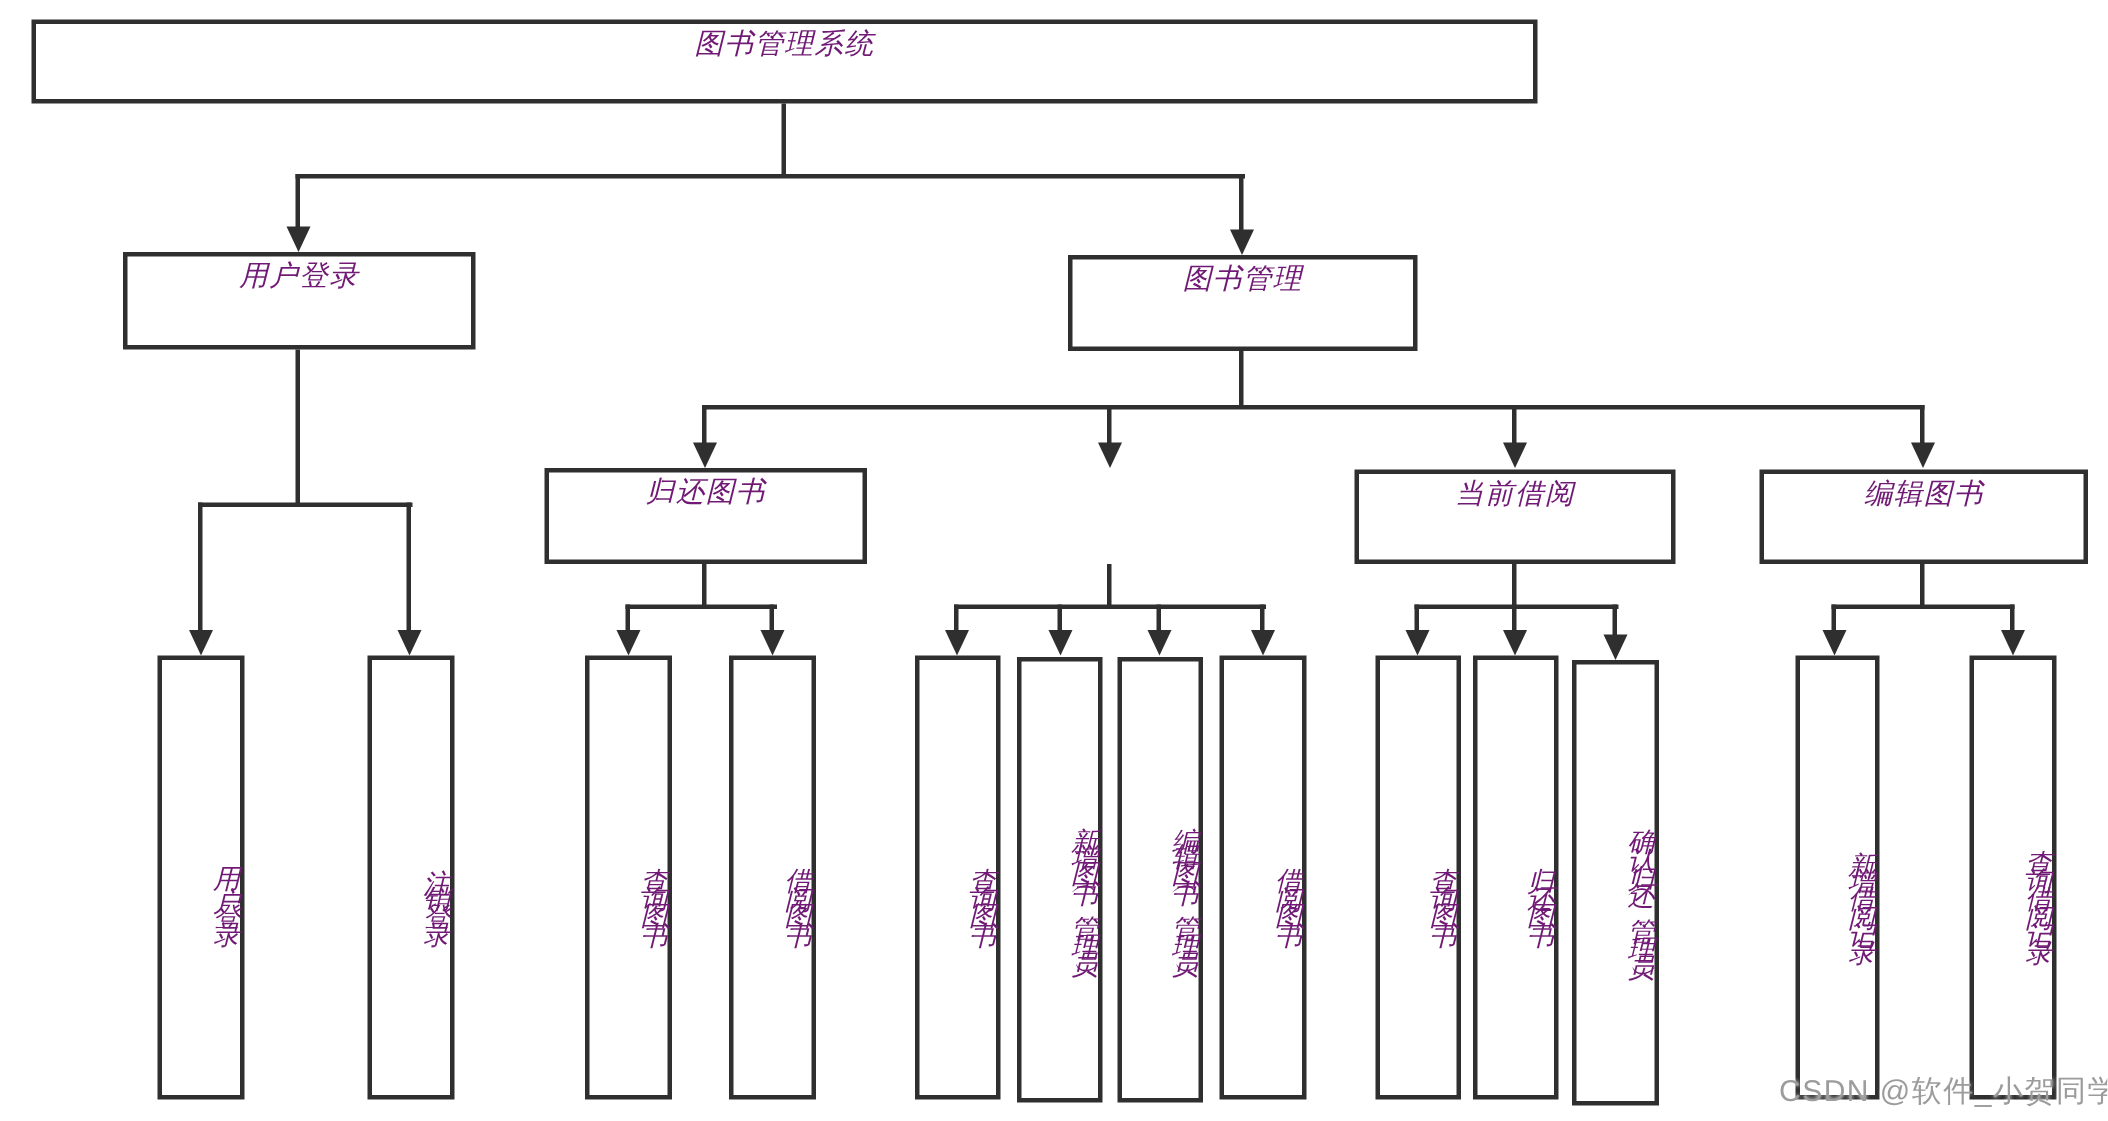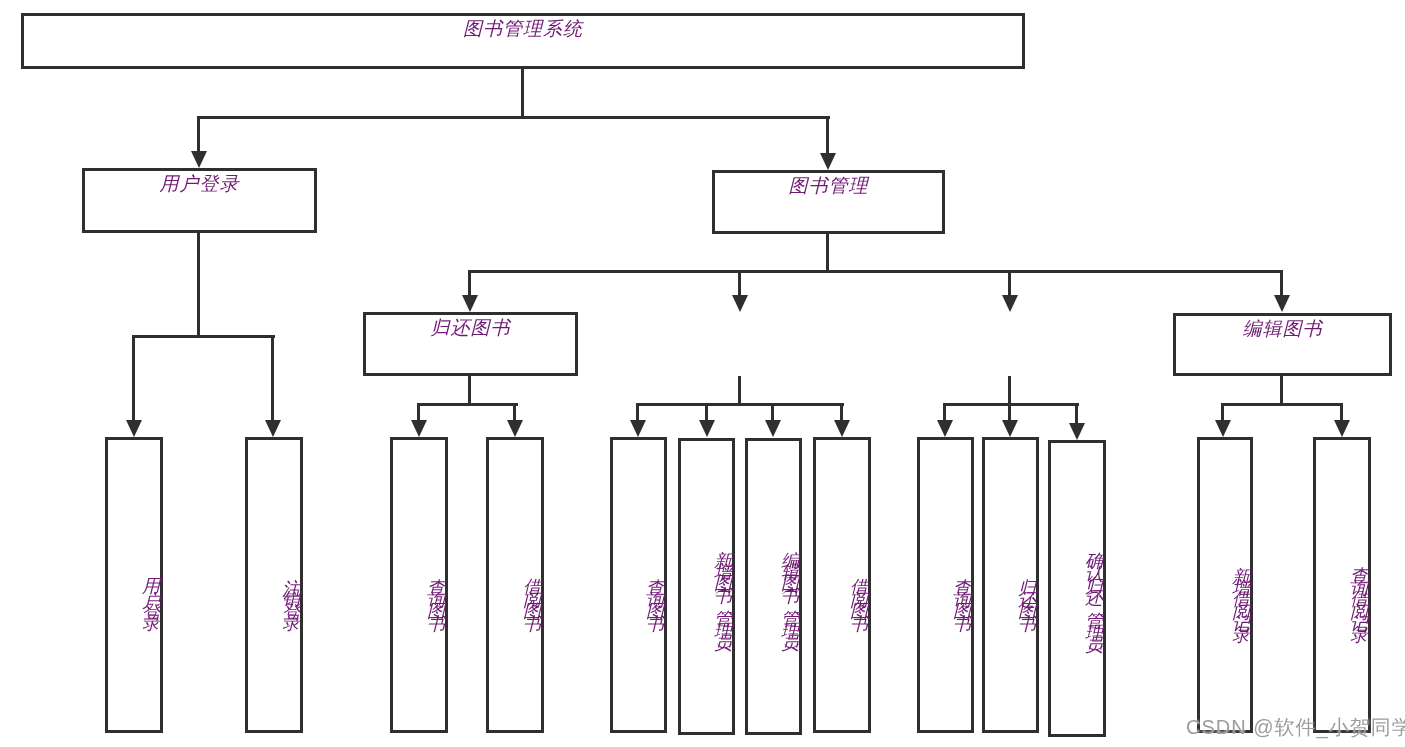--- a/index.html
+++ b/index.html
@@ -85,20 +85,23 @@
   <div class="vl" style="left:738px;top:270px;height:27px;"></div>
   <div class="arrow" style="left:732px;top:295px;"></div>
   <div class="vl" style="left:1008px;top:270px;height:27px;"></div>
   <div class="arrow" style="left:1002px;top:295px;"></div>
   <div class="vl" style="left:1280px;top:270px;height:27px;"></div>
   <div class="arrow" style="left:1274px;top:295px;"></div>
 
   <div class="box" style="left:363px;top:312px;width:215px;height:64px;">
     <span>归还图书</span>
   </div>
+  <div class="box" style="left:903px;top:313px;width:214px;height:63px;">
+    <span>当前借阅</span>
+  </div>
   <div class="box" style="left:1173px;top:313px;width:219px;height:63px;">
     <span>编辑图书</span>
   </div>
 
   <div class="vl" style="left:468px;top:376px;height:30px;"></div>
   <div class="hl" style="left:417px;top:403px;width:101px;"></div>
   <div class="vl" style="left:417px;top:403px;height:20px;"></div>
   <div class="arrow" style="left:411px;top:420px;"></div>
   <div class="vl" style="left:513px;top:403px;height:20px;"></div>
   <div class="arrow" style="left:507px;top:420px;"></div>

